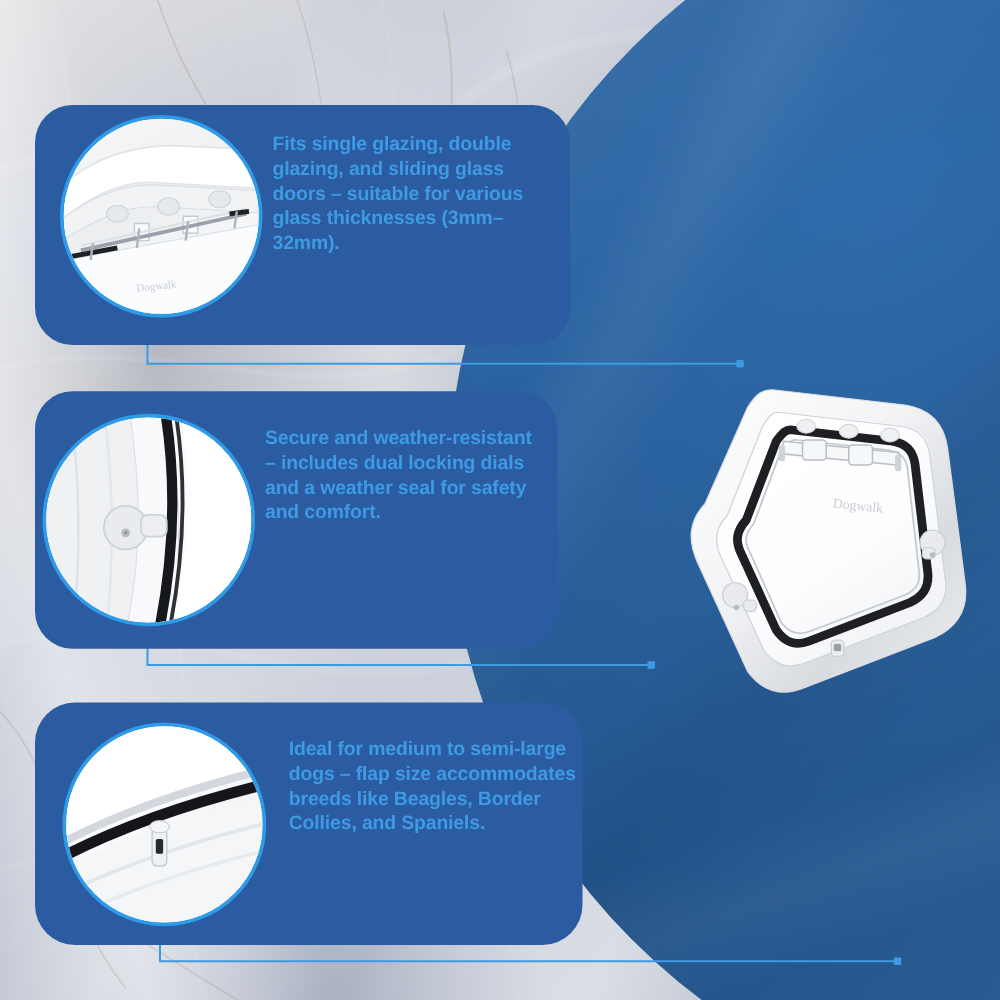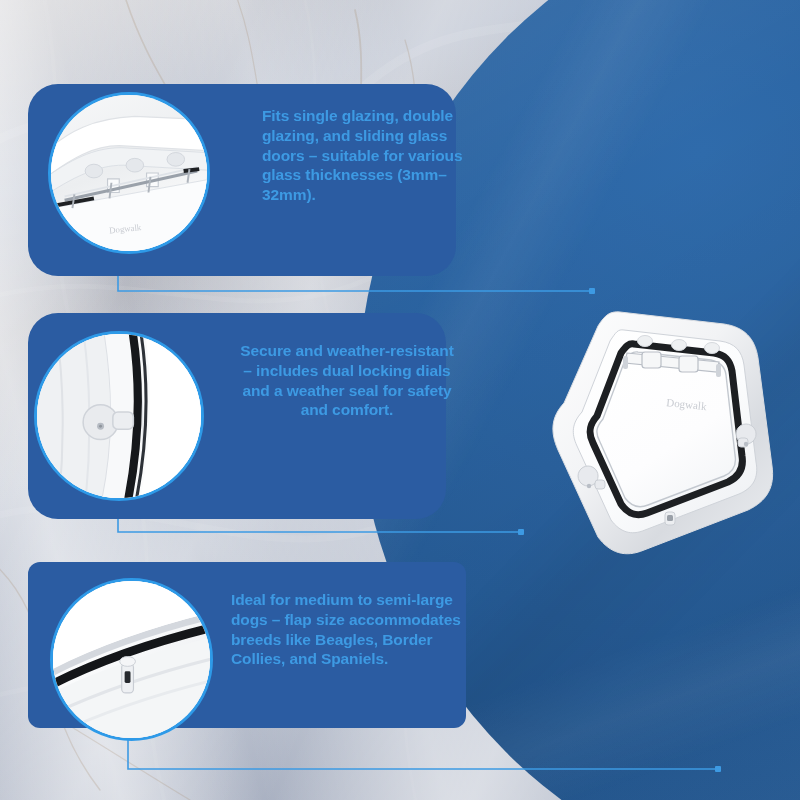--- a/index.html
+++ b/index.html
@@ -75,21 +75,21 @@
 
   
   .card {
     position: absolute;
     background: #2b5ca2;
     display: flex;
     align-items: center;
   }
   .card-1 { left: 28px;  top: 84px;  width: 428px; height: 192px; border-radius: 30px; }
   .card-2 { left: 28px;  top: 313px; width: 418px; height: 206px; border-radius: 30px; }
-  .card-3 { left: 28px;  top: 562px; width: 438px; height: 166px; border-radius: 12px; }
+  .card-3 { left: 28px;  top: 562px; width: 438px; height: 194px; border-radius: 32px; }
 
   .thumb {
     position: absolute;
     border-radius: 50%;
     border: 3px solid #2e9ae8;
     box-sizing: border-box;
     overflow: hidden;
     background: #e9ecef;
   }
   .thumb-1 { left: 20px;  top: 8px;  width: 162px; height: 162px; }
@@ -100,22 +100,22 @@
 
   .card-text {
     position: absolute;
     color: #3d9ae3;
     font-weight: bold;
     font-size: 15.5px;
     line-height: 1.28;
     letter-spacing: -0.1px;
     white-space: pre-line;
   }
-  .text-1 { left: 190px; top: 22px;  width: 230px; margin-left: 44px; }
-  .text-2 { left: 208px; top: 28px;  width: 222px; text-align: center; }
+  .text-1 { left: 190px; top: 22px;  width: 230px; }
+  .text-2 { left: 184px; top: 28px;  width: 222px; }
   .text-3 { left: 203px; top: 28px;  width: 230px; }
 
   .brandmark {
     font-family: "Liberation Serif", serif;
     fill: #c9ccd2;
   }
 </style>
 </head>
 <body>
 

